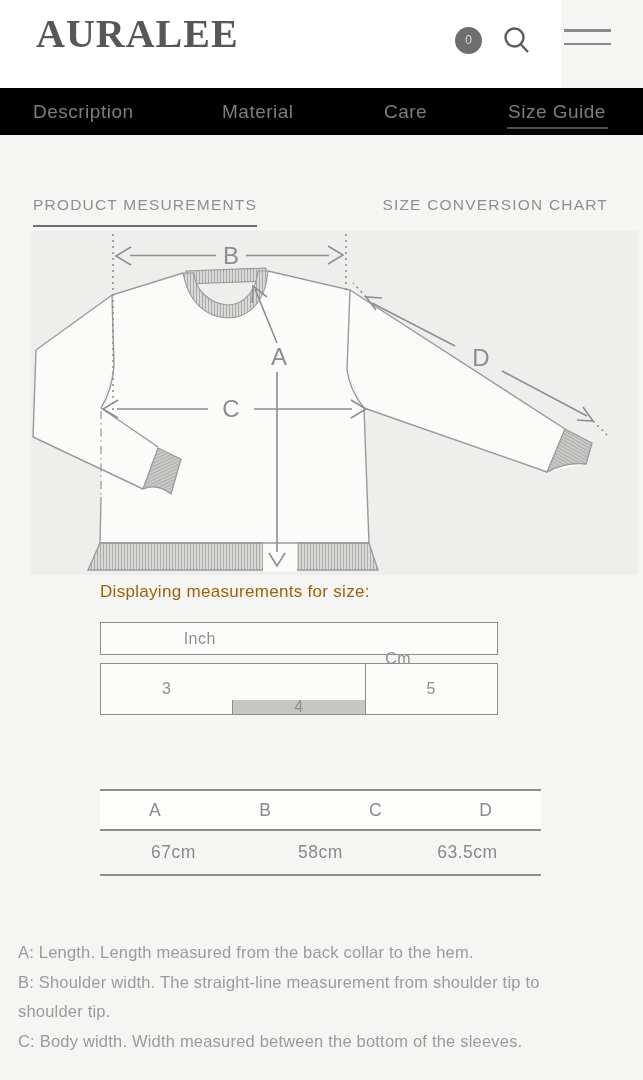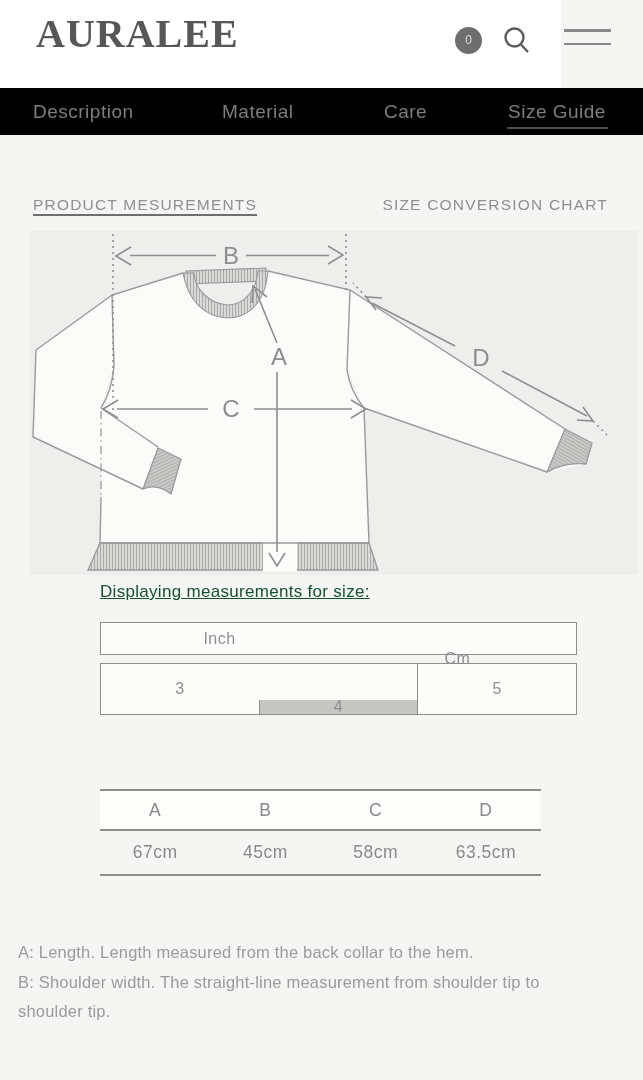--- a/index.html
+++ b/index.html
@@ -21,28 +21,28 @@
   .burger{position:absolute;left:564px;top:29px;width:47px;height:18px;}
   .burger span{display:block;height:2.5px;background:#8a8a8a;margin-bottom:11px;}
 
   
   .tabbar{position:absolute;left:0;top:88px;width:643px;height:47px;background:#000000;}
   .tab{position:absolute;top:13px;font-size:19px;color:#7d7d7d;letter-spacing:.5px;cursor:pointer;}
   .tab-underline{position:absolute;top:39px;height:2px;background:#4f4f4f;}
 
   
   .subtab{position:absolute;font-size:15.5px;letter-spacing:1.2px;color:#8f8f8f;cursor:pointer;}
-  .subtab.active{border-bottom:2px solid #6e6e6e;}
+  .subtab.active{padding-bottom:11px;border-bottom:2px solid #6e6e6e;}
 
   
   .diagram{position:absolute;left:30px;top:231px;width:608px;height:344px;background:#eeeeed;}
 
   
-  .caption{position:absolute;left:100px;top:582px;font-size:17px;color:#14532d;letter-spacing:.3px;text-decoration:underline;}
-  .toggle{position:absolute;left:100px;width:477px;display:flex;
+  .caption{position:absolute;left:100px;top:582px;font-size:17px;color:#a16207;letter-spacing:.3px;}
+  .toggle{position:absolute;left:100px;width:398px;display:flex;
     border:1.5px solid #8d8d8c;box-sizing:border-box;background:#fcfcfb;}
   .toggle .opt{flex:1;display:flex;align-items:center;justify-content:center;
     font-size:16px;color:#8f8f8f;letter-spacing:.5px;cursor:pointer;
     border-left:1.5px solid #8d8d8c;}
   .toggle .opt:first-child{border-left:none;}
   .toggle .opt.selected{background:#c6c6c5;margin-top:36px;}
   .unit-toggle{top:622px;height:33px;}
   .size-toggle{top:663px;height:52px;}
 
   
@@ -196,22 +196,22 @@
 
 <div class="mtable">
   <div class="hrow">
     <div class="cell">A</div>
     <div class="cell">B</div>
     <div class="cell">C</div>
     <div class="cell">D</div>
   </div>
   <div class="vrow">
     <div class="cell">67cm</div>
-    <div class="cell">45cm</div>
     <div class="cell">58cm</div>
     <div class="cell">63.5cm</div>
   </div>
 </div>
 
 <div class="descriptions">
   <p>A: Length. Length measured from the back collar to the hem.</p>
   <p>B: Shoulder width. The straight-line measurement from shoulder tip to shoulder tip.</p>
+  <p>C: Body width. Width measured between the bottom of the sleeves.</p>
 </div>
 
 </body></html>

